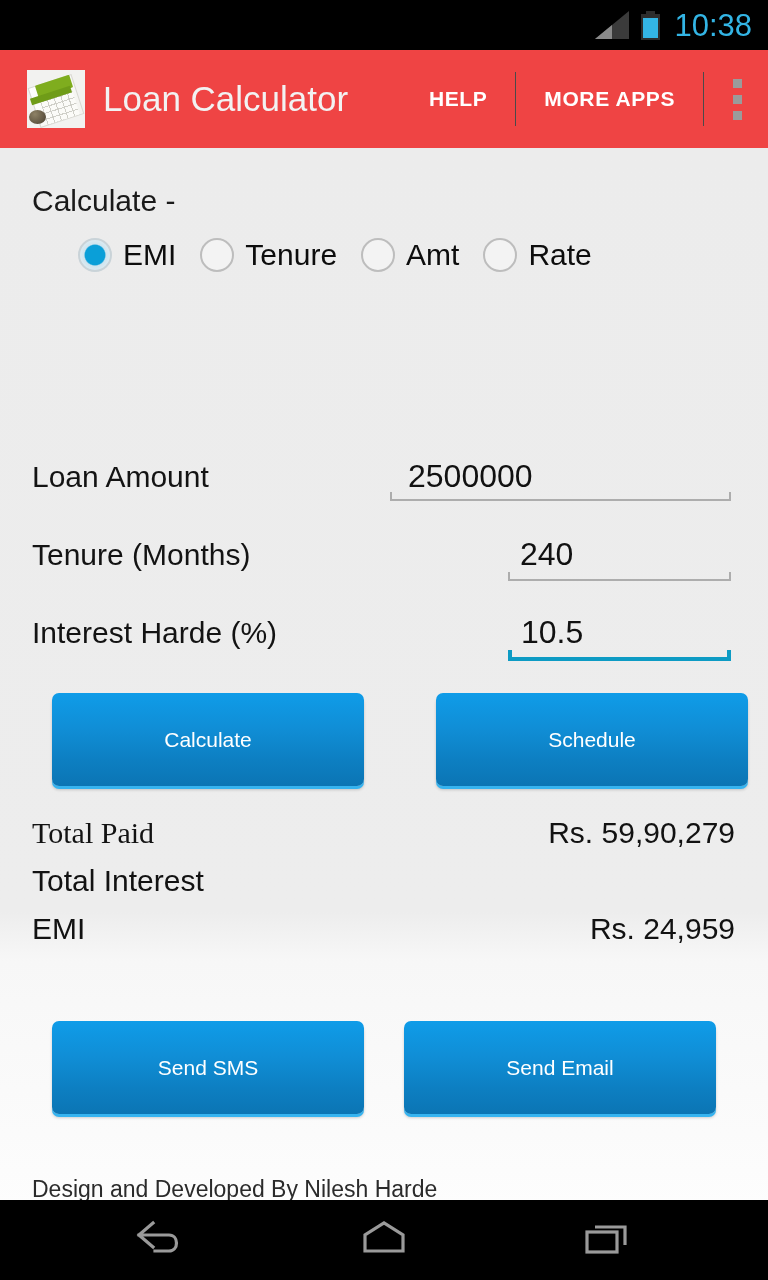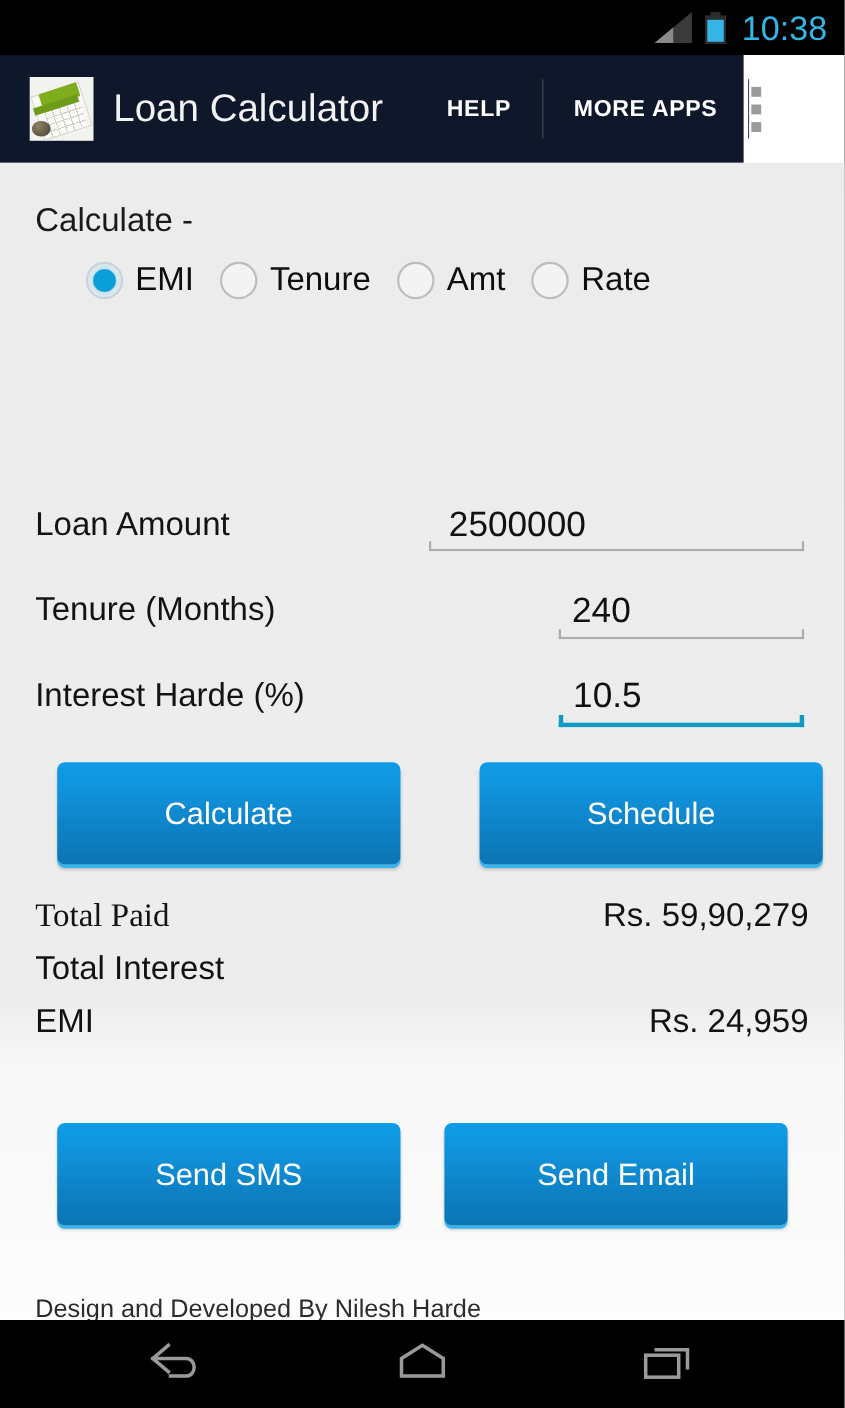--- a/index.html
+++ b/index.html
@@ -79,22 +79,22 @@
     color: #33b5e5;
     font-size: 31px;
     letter-spacing: 0px;
     line-height: 1;
   }
 
   
   #actionbar {
     position: absolute;
     top: 50px; left: 0;
-    width: 676px; height: 98px;
-    background: #0f172a;
+    width: 768px; height: 98px;
+    background: #ef4444;
     display: flex;
     align-items: center;
     box-sizing: border-box;
   }
   #app-icon {
     width: 58px; height: 58px;
     margin-left: 27px;
     background: #f2f2f0;
     position: relative;
     overflow: hidden;
@@ -278,21 +278,21 @@
 
   .btn {
     position: absolute;
     border-radius: 7px;
     background: linear-gradient(to bottom, #0f9ce8 0%, #108ed6 38%, #0d7fc2 72%, #0b75b4 100%);
     box-shadow: 0 3px 0 #36b4f0, 0 4px 3px rgba(0,0,0,0.18);
     display: flex;
     align-items: center;
     justify-content: center;
     color: #ffffff;
-    font-size: 28px;
+    font-size: 21px;
     box-sizing: border-box;
   }
   #btn-calculate { left: 52px;  top: 545px; width: 312px; height: 93px; }
   #btn-schedule  { left: 404px; top: 545px; width: 312px; height: 93px; margin-left: 32px; }
   #btn-sms       { left: 52px;  top: 873px; width: 312px; height: 93px; }
   #btn-email     { left: 404px; top: 873px; width: 312px; height: 93px; }
 
   .result-label {
     position: absolute;
     left: 32px;

